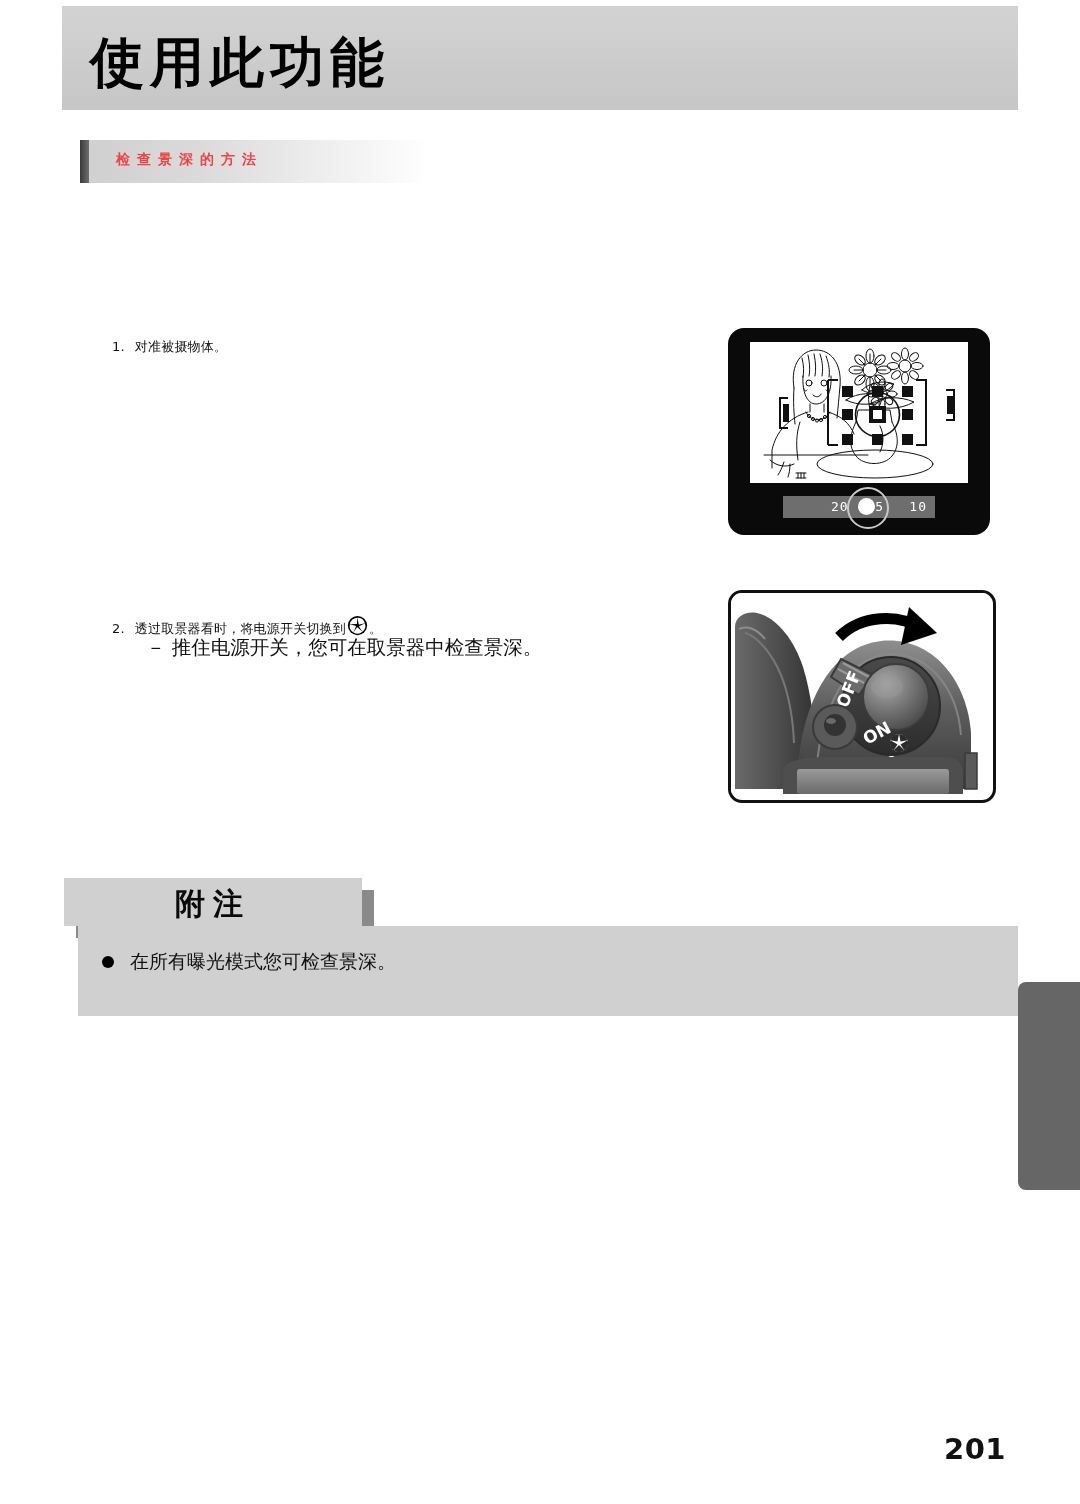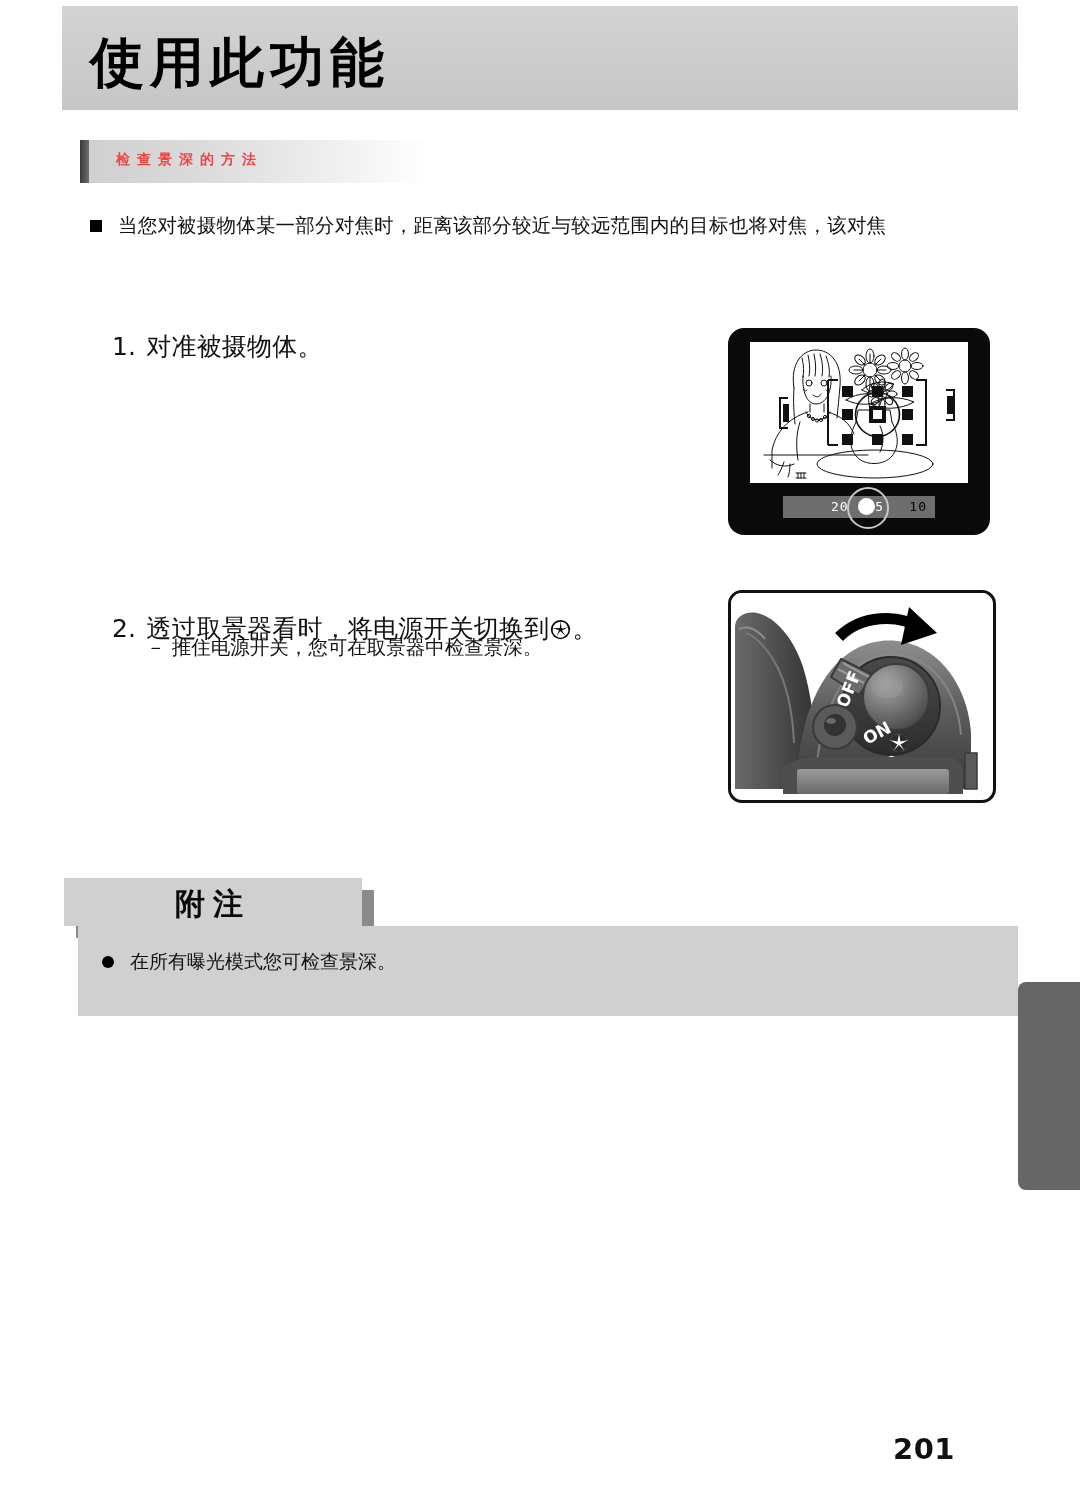--- a/index.html
+++ b/index.html
@@ -91,21 +91,21 @@
     font-size: 19.5px;
     line-height: 32px;
     color: #111111;
     padding-left: 30px;
     letter-spacing: 0.2px;
   }
 
   
   .step {
     position: absolute;
-    font-size: 25px;
+    font-size: 13px;
     line-height: 33px;
     color: #111111;
     letter-spacing: 0.2px;
     white-space: nowrap;
   }
   .step-1 { left: 112px; top: 330px; }
   .step-2 { left: 112px; top: 596px; margin-top: 16px; }
   .step-2-sub {
     position: absolute;
     left: 146px;
@@ -164,21 +164,21 @@
     font-size: 13px;
     color: #ffffff;
     letter-spacing: 1px;
   }
   .vf-status-right {
     position: absolute;
     right: 8px;
     top: 3px;
     font-family: "DejaVu Sans Mono", "Liberation Mono", monospace;
     font-size: 13px;
-    color: #000000;
+    color: #ffffff;
     letter-spacing: 1px;
   }
   .vf-focus-dot {
     position: absolute;
     left: 119px;
     top: 159px;
     width: 38px;
     height: 38px;
     border: 2px solid #c9c9c9;
     border-radius: 50%;
@@ -276,43 +276,39 @@
     top: 982px;
     width: 62px;
     height: 208px;
     background: #666666;
     border-radius: 8px 0 0 8px;
   }
 
   
   .page-number {
     position: absolute;
-    left: 893px;
+    left: 944px;
     top: 1432px;
     font-size: 29px;
     font-weight: bold;
     color: #111111;
     letter-spacing: 0.5px;
   }
 </style>
 </head>
 <body>
 
 <div class="chapter-header"></div>
 <div class="chapter-title">使用此功能</div>
 
 <div class="section-bar"></div>
 <div class="section-bar-tick"></div>
 <div class="section-title">检查景深的方法</div>
 
 <div class="body-block">
-  <div class="bullet-row">
-    <span class="sq-bullet"></span>
-    <span>当您对被摄物体某一部分对焦时，距离该部分较近与较远范围内的目标也将对焦，该对焦</span>
-  </div>
 </div>
 
 <div class="step step-1">
   <span class="step-num">1.</span><span>对准被摄物体。</span>
 </div>
 
 <div class="step step-2">
   <span class="step-num">2.</span><span>透过取景器看时，将电源开关切换到</span><span class="aperture-icon"><svg width="21" height="21" viewBox="0 0 24 24">
         <circle cx="12" cy="12" r="11" fill="#000"></circle>
         <path d="M12 3.2 A8.8 8.8 0 0 1 20.4 9.4 L13.4 11 Z" fill="#fff"></path>

